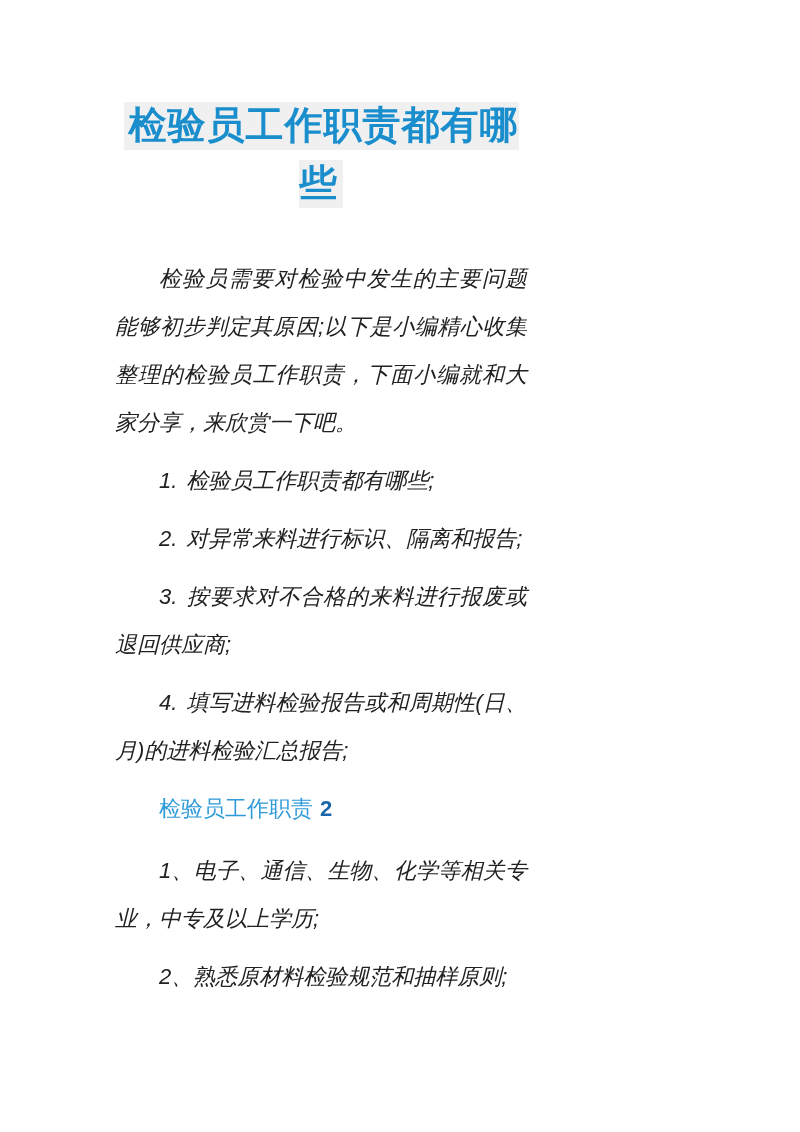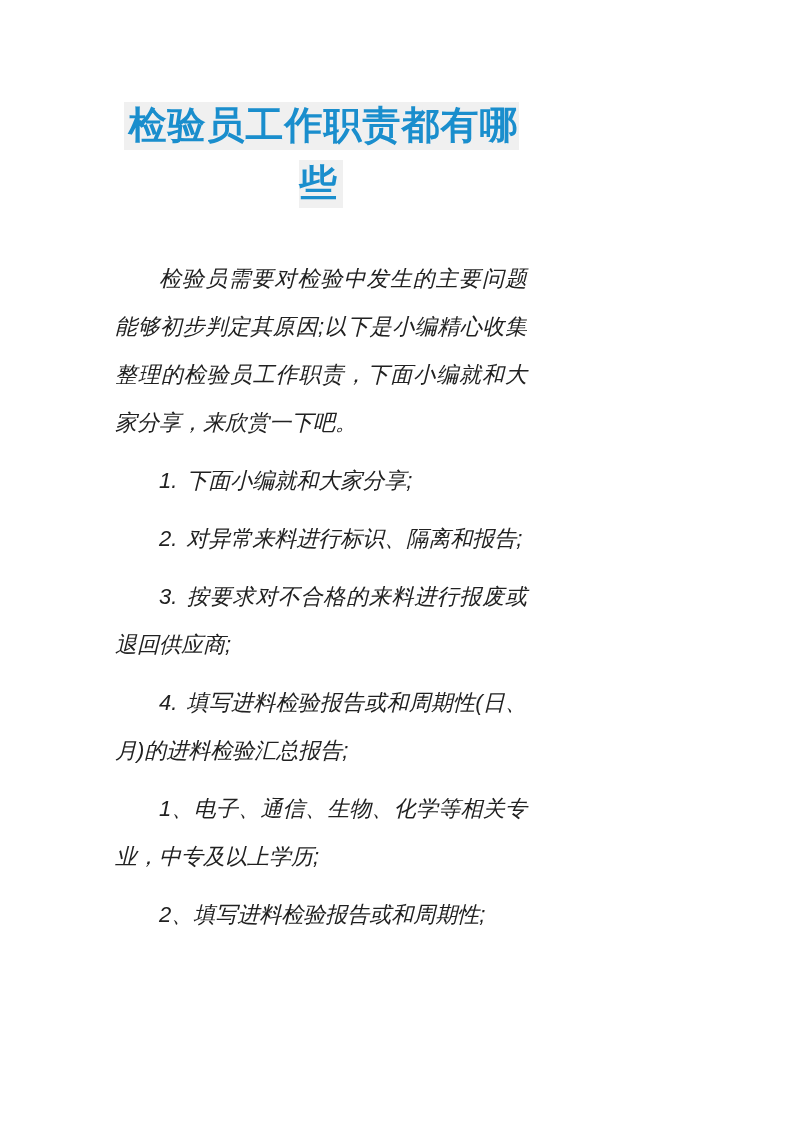--- a/index.html
+++ b/index.html
@@ -71,32 +71,33 @@
 
 <div class="page">
   <div class="content">
 
     <h1 class="doc-title"><span class="hl">检验员工作职责都有哪些</span></h1>
 
     <p class="body-par intro">检验员需要对检验中发生的主要问题能够初步判定其原因;以下是小编精心收集整理的检验员工作职责，下面小编就和大家分享，来欣赏一下吧。</p>
 
     <section class="sec1">
 
-      <p class="body-par item"><span class="num">1.</span><span>下面小编就和大家分享;</span></p>
+      <p class="body-par item"><span class="num">1.</span><span>检验员工作职责都有哪些;</span></p>
 
       <p class="body-par item"><span class="num">2.</span><span>对异常来料进行标识、隔离和报告;</span></p>
 
       <p class="body-par item"><span class="num">3.</span><span>按要求对不合格的来料进行报废或退回供应商;</span></p>
 
       <p class="body-par item"><span class="num">4.</span><span>填写进料检验报告或和周期性(日、月)的进料检验汇总报告;</span></p>
 
     </section>
 
     <section class="sec2">
+      <h2 class="sec-heading"><span>检验员工作职责</span><span class="sec-num">2</span></h2>
 
       <p class="body-par item"><span class="num">1、</span><span>电子、通信、生物、化学等相关专业，中专及以上学历;</span></p>
 
-      <p class="body-par item"><span class="num">2、</span><span>填写进料检验报告或和周期性;</span></p>
+      <p class="body-par item"><span class="num">2、</span><span>熟悉原材料检验规范和抽样原则;</span></p>
 
     </section>
 
   </div>
 </div>
 
 </body></html>

